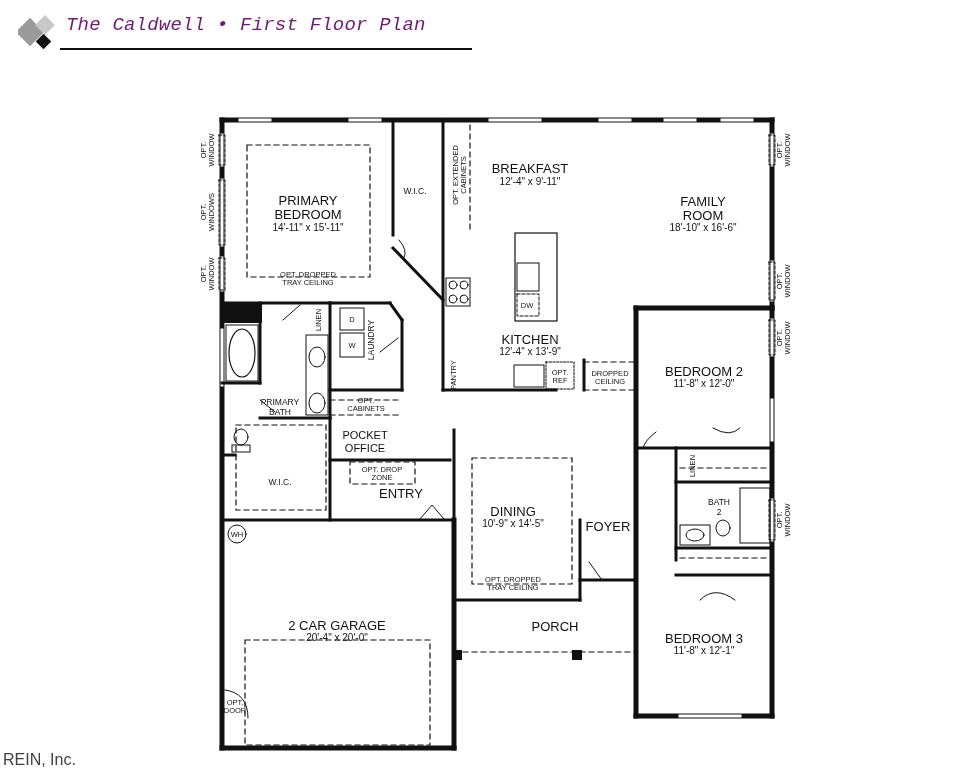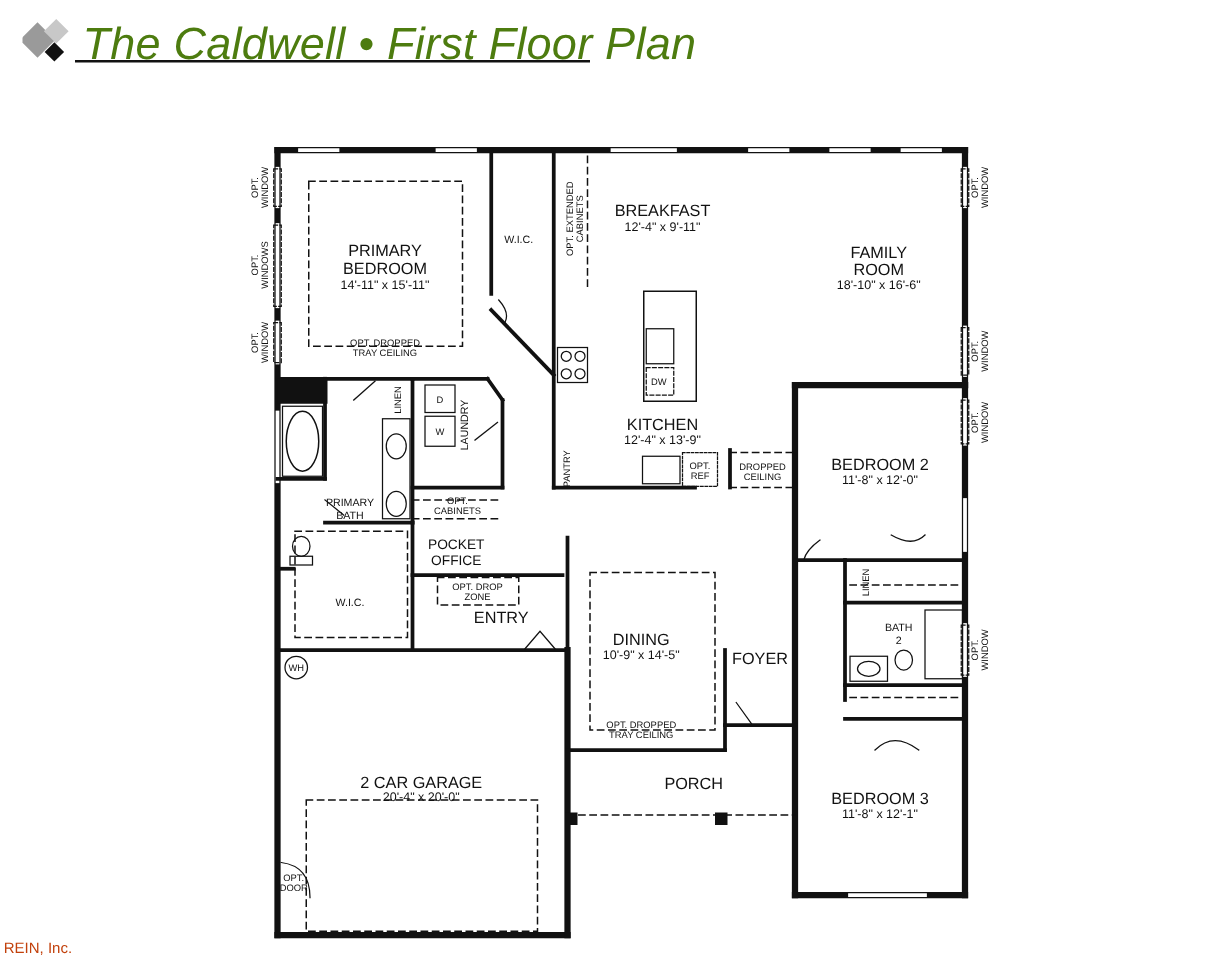--- a/index.html
+++ b/index.html
@@ -1,21 +1,21 @@
 <!DOCTYPE html>
 <html><head>
 <meta charset="utf-8">
 <style>
   html, body { margin:0; padding:0; background:#ffffff; }
   body { width:969px; height:768px; position:relative; overflow:hidden; font-family:"Liberation Sans", sans-serif; }
   .header { position:absolute; left:18px; top:8px; height:44px; width:460px; }
   .logo { position:absolute; left:0; top:6px; width:50px; height:40px; }
-  .title { position:absolute; left:48px; top:6px; font-family:Liberation Sans, sans-serif; font-style:italic; font-size:36px; color:#4d7c0f; white-space:nowrap; letter-spacing:0.2px; }
+  .title { position:absolute; left:48px; top:6px; font-family:Liberation Mono, monospace; font-style:italic; font-size:19px; color:#701a75; white-space:nowrap; letter-spacing:0.2px; }
   .title-rule { position:absolute; left:42px; top:40px; width:412px; height:2px; background:#111; }
-  .footer { position:absolute; left:3px; top:751px; font-size:12px; color:#c2410c; }
+  .footer { position:absolute; left:3px; top:751px; font-size:16px; color:#404040; }
   svg.plan { position:absolute; left:0; top:0; }
   .lbl { font-family:"Liberation Sans", sans-serif; fill:#111; text-anchor:middle; }
   .room { font-size:13px; }
   .dim { font-size:10px; }
   .sm { font-size:8.5px; }
   .xs { font-size:7.5px; }
 </style>
 </head>
 <body>
 

